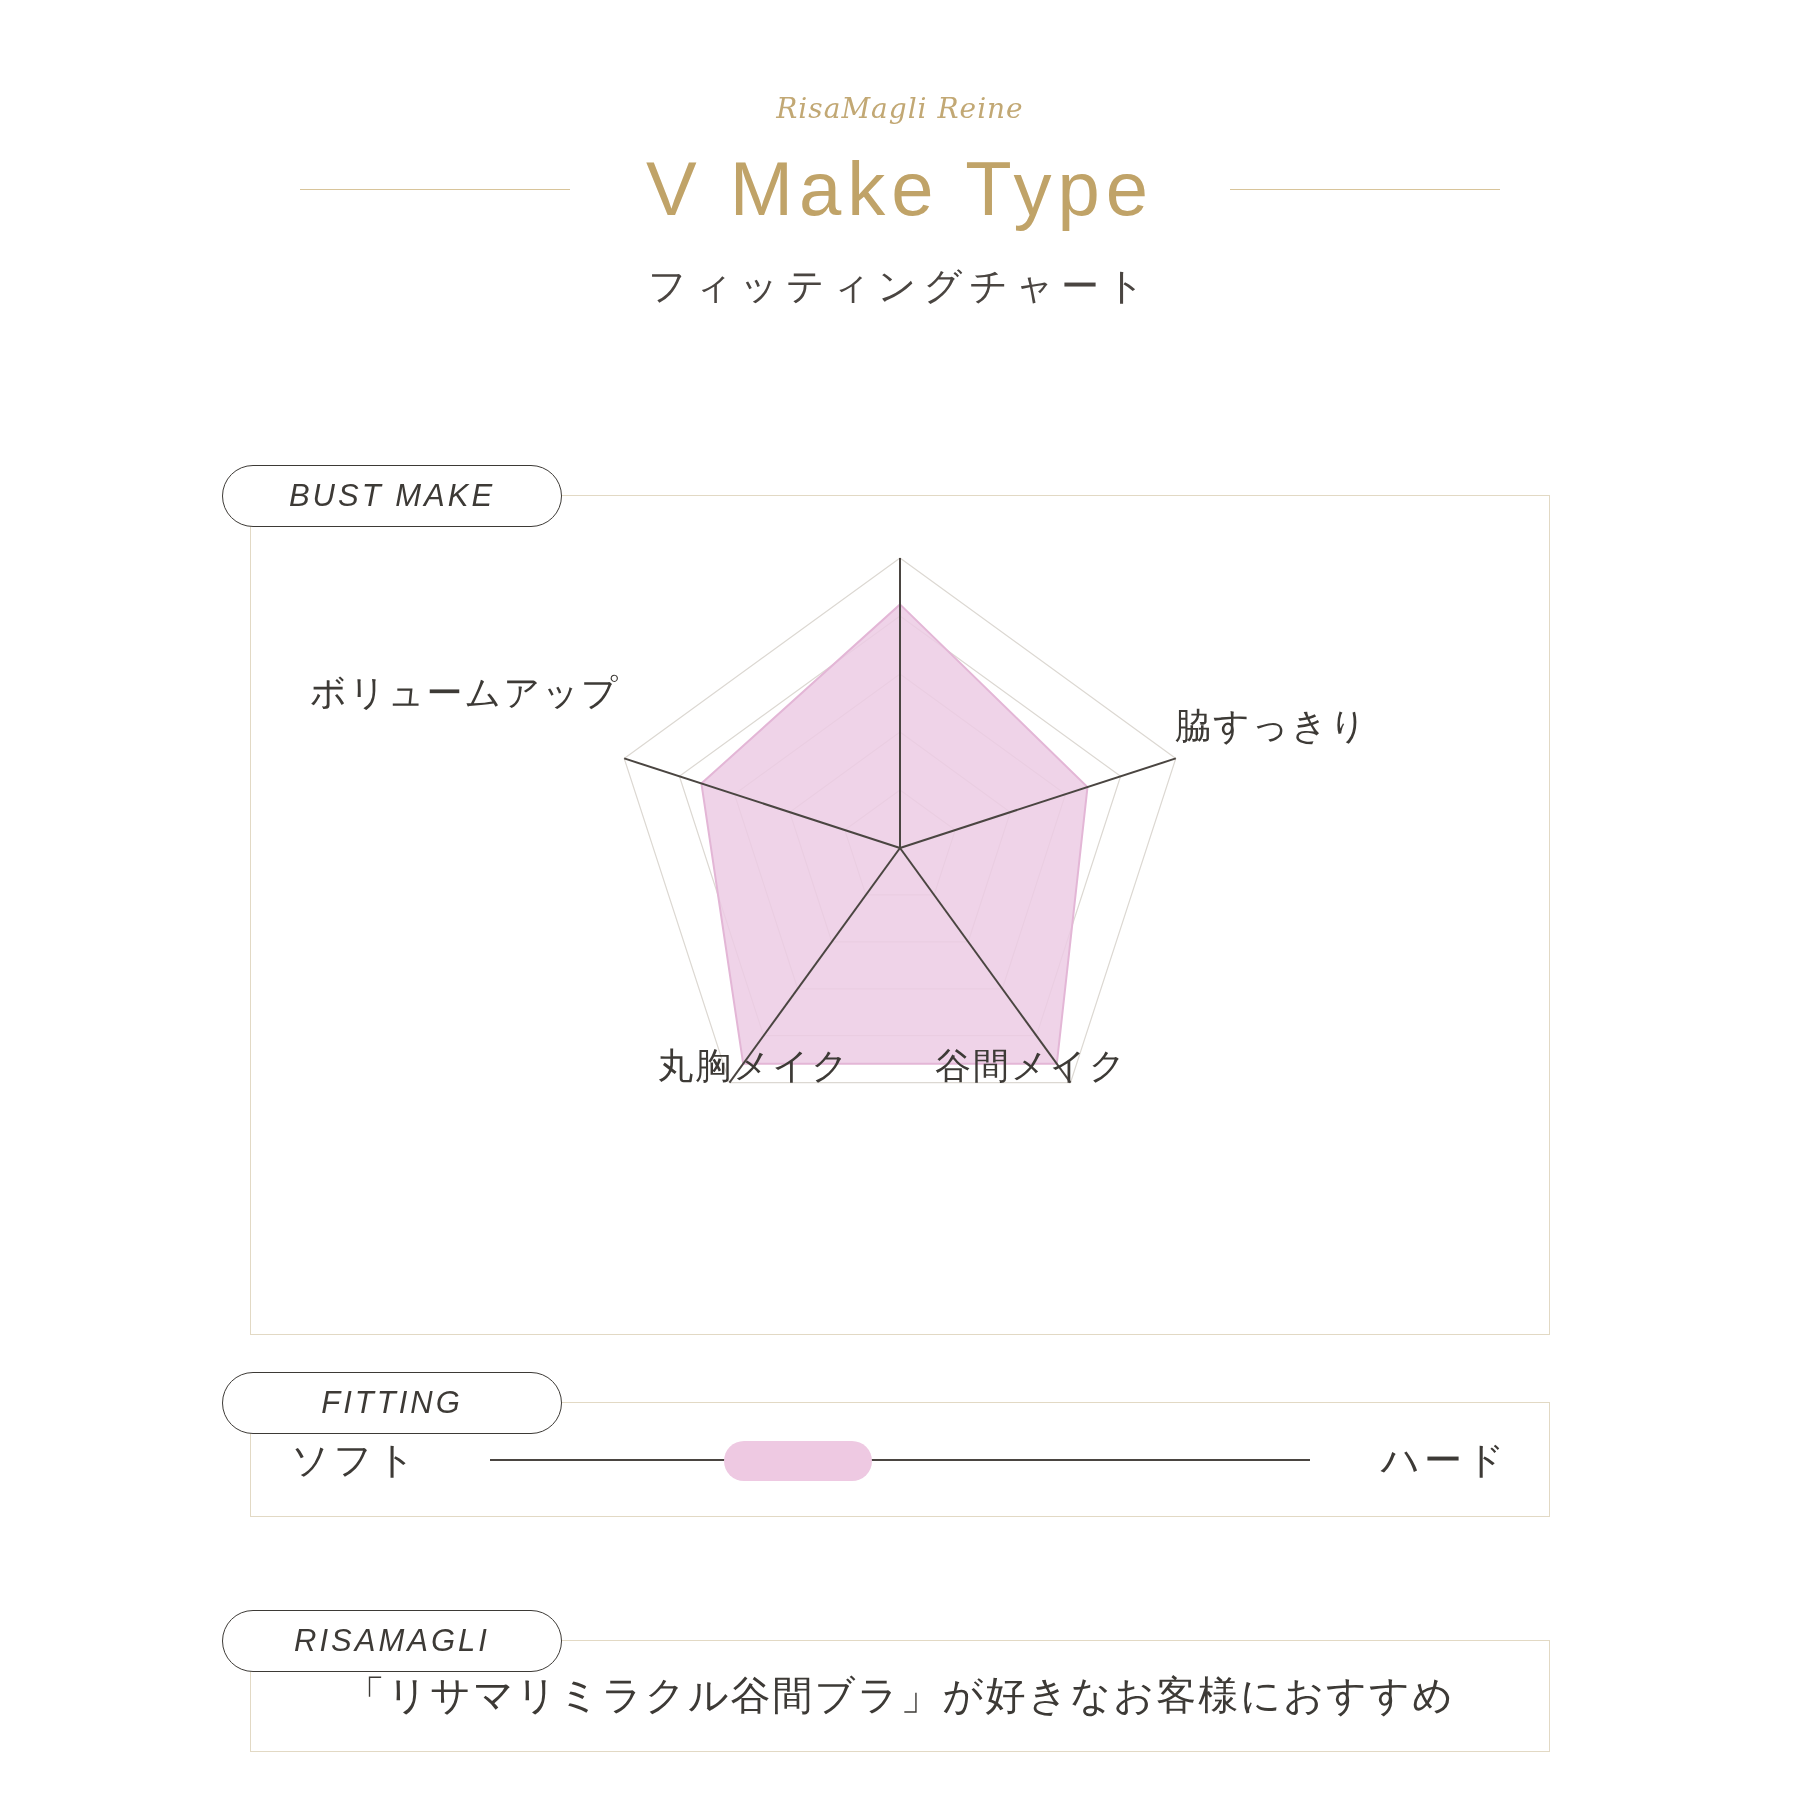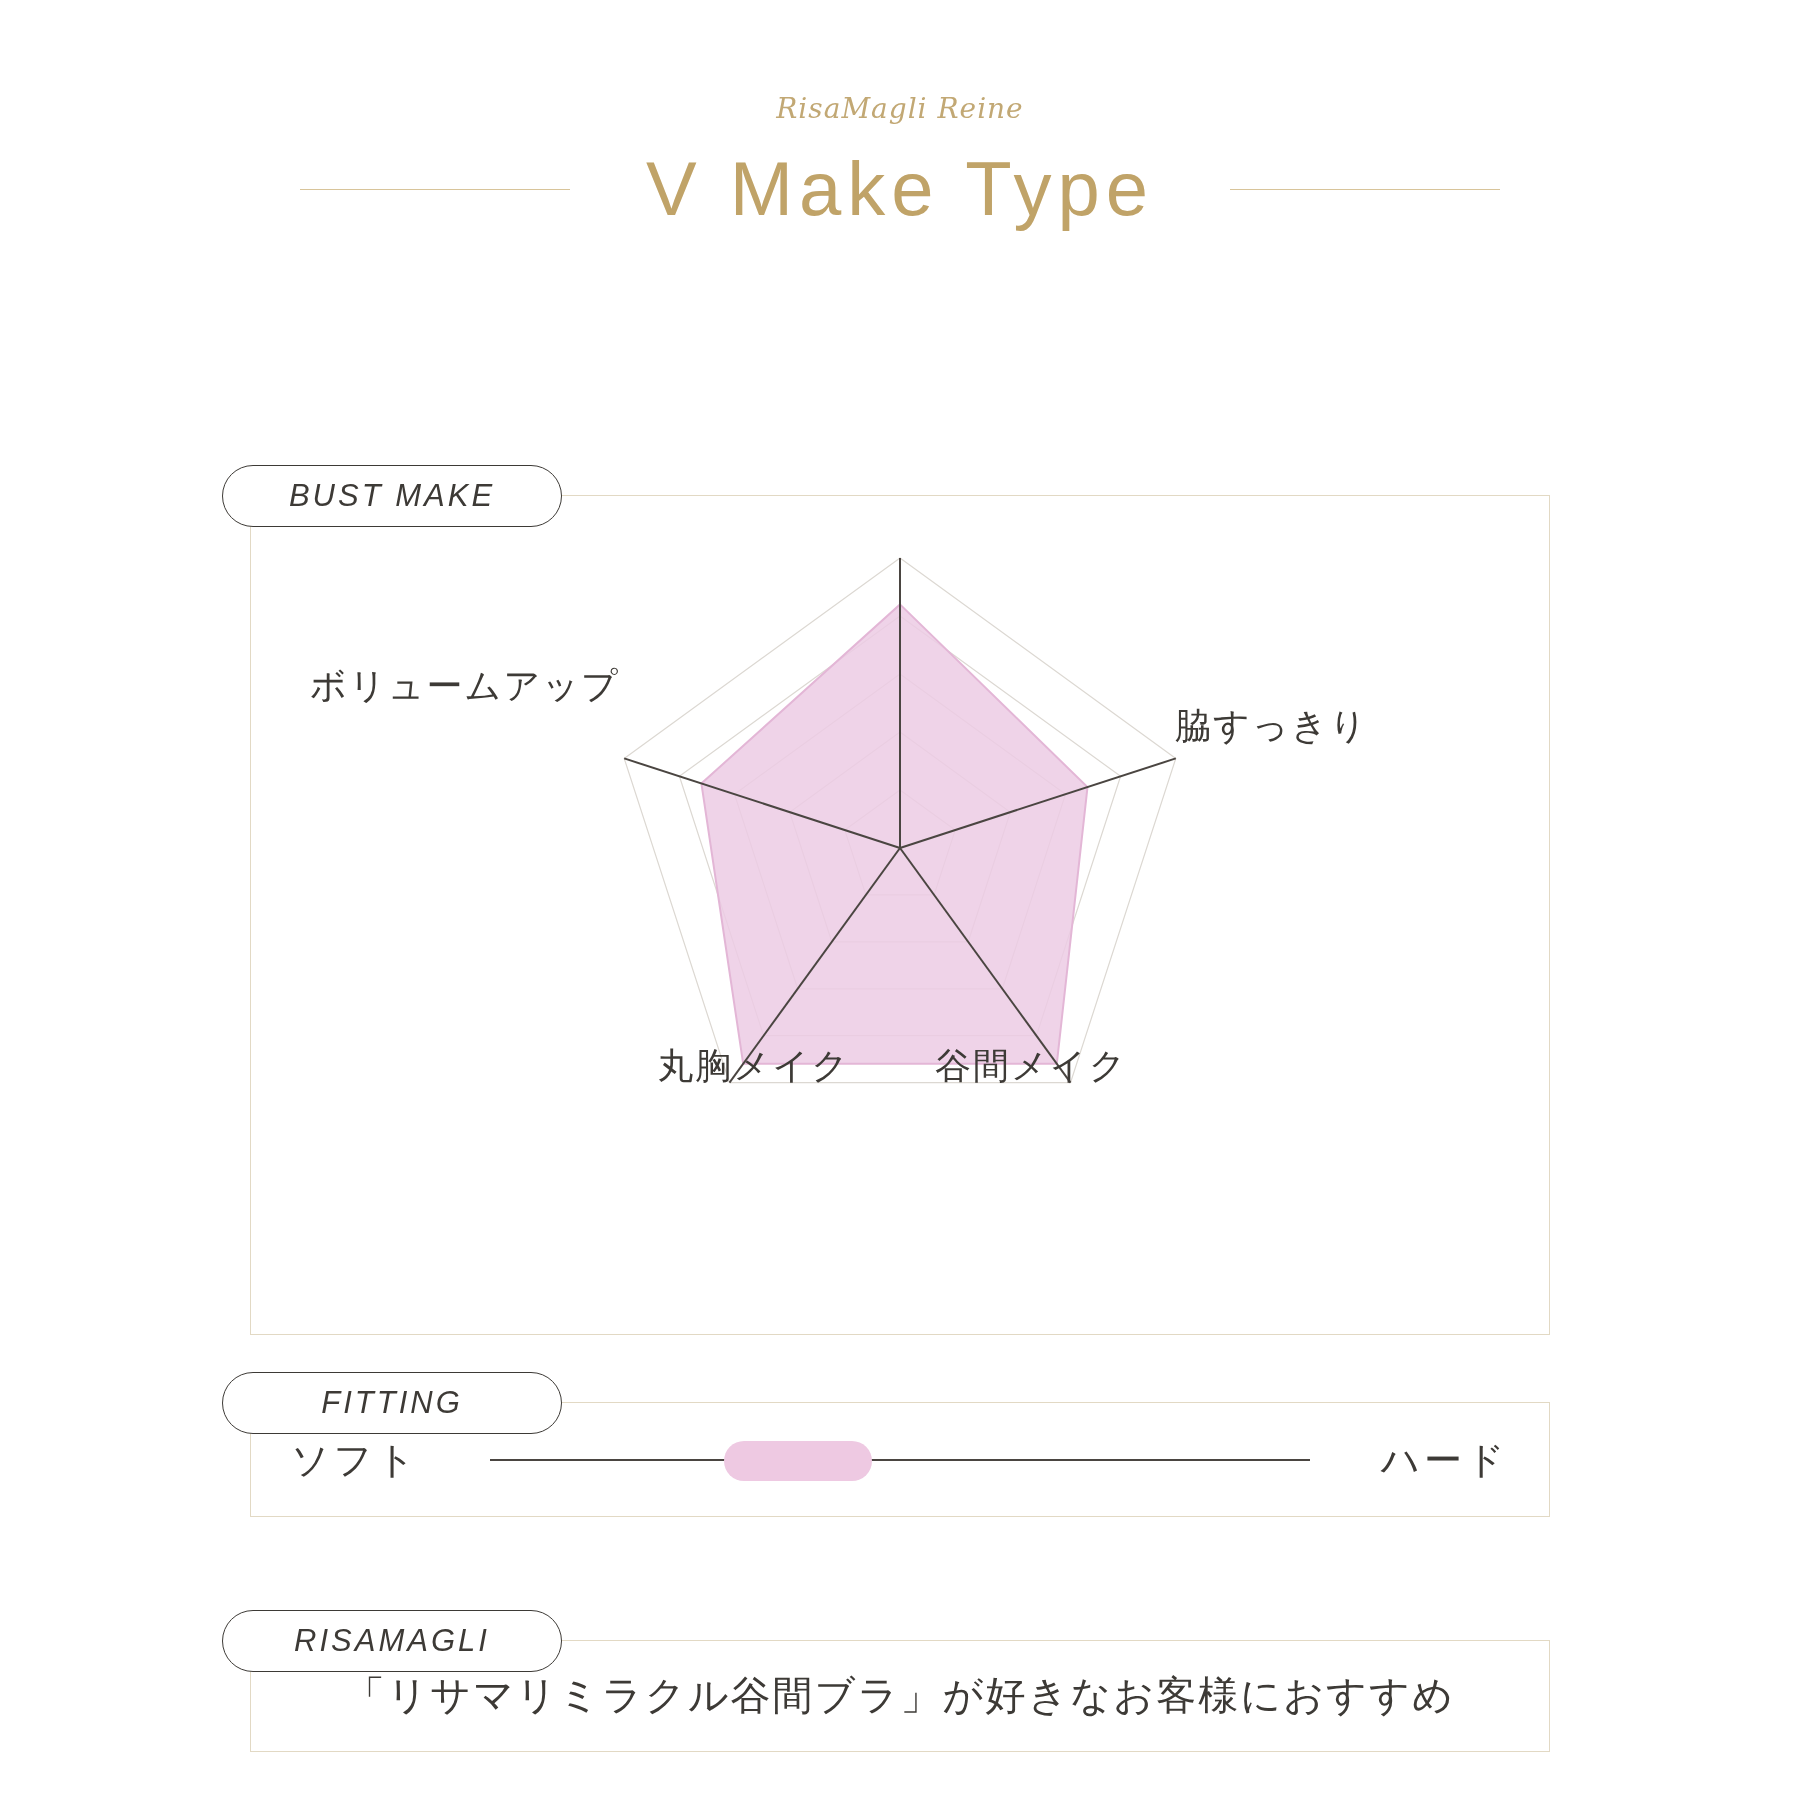--- a/index.html
+++ b/index.html
@@ -152,20 +152,21 @@
 </head>
 <body>
 
 <div class="header">
   <div class="brand">RisaMagli Reine</div>
   <div class="title-row">
     <div class="title-rule left"></div>
     <div class="main-title">V Make Type</div>
     <div class="title-rule right"></div>
   </div>
+  <div class="subtitle">フィッティングチャート</div>
 </div>
 
 <div class="frame" style="left:250px; top:495px; width:1300px; height:840px;"></div>
 <div class="tag" style="left:222px; top:465px; width:340px; height:62px;">BUST MAKE</div>
 
 <div class="radar-wrap">
   <svg width="1310" height="640" viewBox="0 0 1310 640">
 
     <g fill="none" stroke="#dcd8d2" stroke-width="1.2">
         <polygon points="655.0,60.0 930.8,260.4 825.5,584.6 484.5,584.6 379.2,260.4"></polygon>
@@ -182,21 +183,21 @@
         <line x1="655" y1="350" x2="930.8" y2="260.4"></line>
         <line x1="655" y1="350" x2="825.5" y2="584.6"></line>
         <line x1="655" y1="350" x2="484.5" y2="584.6"></line>
         <line x1="655" y1="350" x2="379.2" y2="260.4"></line>
       </g>
   </svg>
 
   <div class="axis-label" style="left:930px; top:205px; width:340px; text-align:left;">脇すっきり</div>
   <div class="axis-label" style="left:690px; top:545px; width:340px; text-align:left;">谷間メイク</div>
   <div class="axis-label" style="left:265px; top:545px; width:340px; text-align:right;">丸胸メイク</div>
-  <div class="axis-label" style="left:60px; top:165px; width:320px; text-align:center;">ボリュームアップ</div>
+  <div class="axis-label" style="left:60px; top:172px; width:320px; text-align:center;">ボリュームアップ</div>
 </div>
 
 <div class="frame" style="left:250px; top:1402px; width:1300px; height:115px;"></div>
 <div class="tag" style="left:222px; top:1372px; width:340px; height:62px;">FITTING</div>
 
 <div class="fitting-row">
   <div class="fit-label">ソフト</div>
   <div class="fit-track">
     <div class="fit-line"></div>
     <div class="fit-pill" style="left: 30%;"></div>

